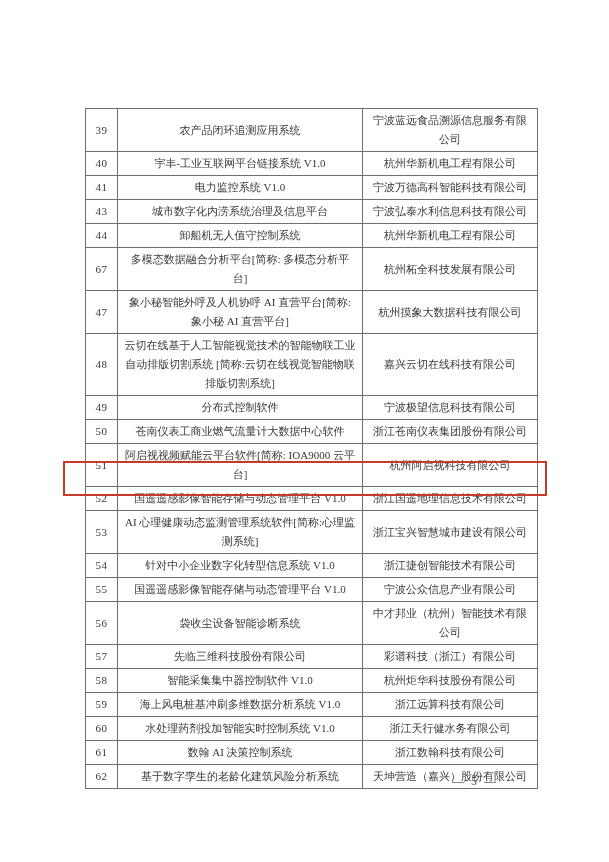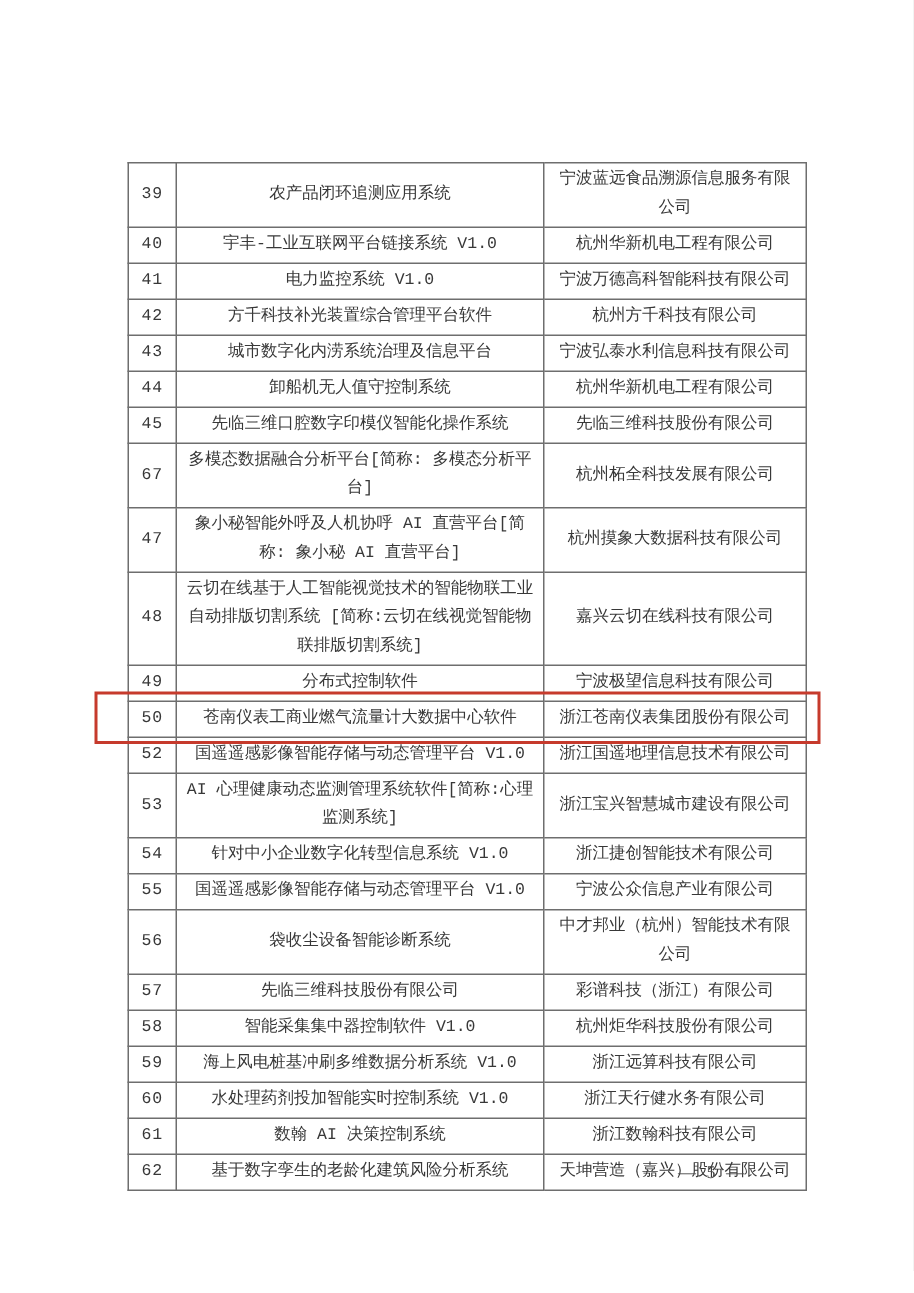--- a/index.html
+++ b/index.html
@@ -13,21 +13,20 @@
     color: var(--text-color, #383838);
     overflow: hidden;
   }
   table.doc-table {
     position: absolute;
     left: 85px;
     top: 108px;
     width: 452px;
     border-collapse: collapse;
     table-layout: fixed;
-    font-family: Liberation Mono, monospace;
   }
   .doc-table col.c-no   { width: 32px; }
   .doc-table col.c-name { width: 245px; }
   .doc-table col.c-comp { width: 175px; }
   .doc-table td {
     border: 1px solid var(--border-color, #6e6e6e);
     text-align: center;
     vertical-align: middle;
     font-size: 11px;
     line-height: 19px;
@@ -75,43 +74,33 @@
     <td class="name-cell">宇丰-工业互联网平台链接系统 V1.0</td>
     <td class="comp-cell">杭州华新机电工程有限公司</td>
   </tr>
 
   <tr>
     <td class="no-cell">41</td>
     <td class="name-cell">电力监控系统 V1.0</td>
     <td class="comp-cell">宁波万德高科智能科技有限公司</td>
   </tr>
 
-  <tr>
-    <td class="no-cell">42</td>
-    <td class="name-cell">方千科技补光装置综合管理平台软件</td>
-    <td class="comp-cell">杭州方千科技有限公司</td>
-  </tr>
 
   <tr>
     <td class="no-cell">43</td>
     <td class="name-cell">城市数字化内涝系统治理及信息平台</td>
     <td class="comp-cell">宁波弘泰水利信息科技有限公司</td>
   </tr>
 
   <tr>
     <td class="no-cell">44</td>
     <td class="name-cell">卸船机无人值守控制系统</td>
     <td class="comp-cell">杭州华新机电工程有限公司</td>
   </tr>
 
-  <tr>
-    <td class="no-cell">45</td>
-    <td class="name-cell">先临三维口腔数字印模仪智能化操作系统</td>
-    <td class="comp-cell">先临三维科技股份有限公司</td>
-  </tr>
 
   <tr>
     <td class="no-cell">67</td>
     <td class="name-cell">多模态数据融合分析平台[简称: 多模态分析平台]</td>
     <td class="comp-cell">杭州柘全科技发展有限公司</td>
   </tr>
 
   <tr>
     <td class="no-cell">47</td>
     <td class="name-cell">象小秘智能外呼及人机协呼 AI 直营平台[简称: 象小秘 AI 直营平台]</td>
@@ -129,20 +118,25 @@
     <td class="name-cell">分布式控制软件</td>
     <td class="comp-cell">宁波极望信息科技有限公司</td>
   </tr>
 
   <tr class="highlighted">
     <td class="no-cell">50</td>
     <td class="name-cell">苍南仪表工商业燃气流量计大数据中心软件</td>
     <td class="comp-cell">浙江苍南仪表集团股份有限公司</td>
   </tr>
 
+  <tr>
+    <td class="no-cell">51</td>
+    <td class="name-cell">阿启视视频赋能云平台软件[简称: IOA9000 云平台]</td>
+    <td class="comp-cell">杭州阿启视科技有限公司</td>
+  </tr>
 
   <tr>
     <td class="no-cell">52</td>
     <td class="name-cell">国遥遥感影像智能存储与动态管理平台 V1.0</td>
     <td class="comp-cell">浙江国遥地理信息技术有限公司</td>
   </tr>
 
   <tr>
     <td class="no-cell">53</td>
     <td class="name-cell">AI 心理健康动态监测管理系统软件[简称:心理监测系统]</td>

